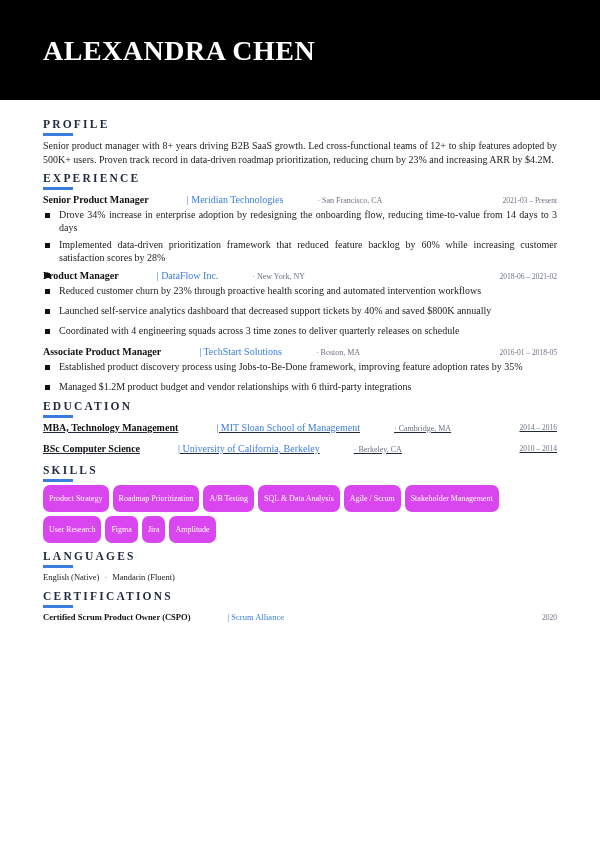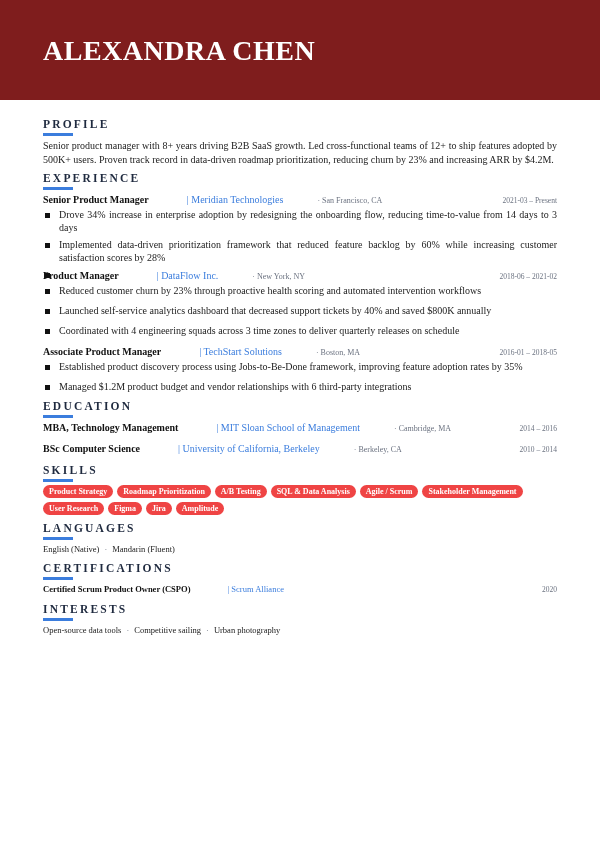--- a/index.html
+++ b/index.html
@@ -1,19 +1,19 @@
 <!DOCTYPE html>
 <html><head>
 <meta charset="utf-8">
 <style>
   * { box-sizing: border-box; margin: 0; padding: 0; }
   html, body { width: 600px; height: 848px; background: #ffffff; overflow: hidden; }
   body { font-family: "Liberation Serif", "DejaVu Serif", serif; color: #1f2937; }
 
-  .header { background: #7f1d1d; height: 100px; padding: 36px 43px 0 43px; }
+  .header { background: #000000; height: 100px; padding: 36px 43px 0 43px; }
   .name { color: #ffffff; font-size: 28px; font-weight: bold; letter-spacing: 0.5px; line-height: 30px; }
   .contact { margin-top: 8px; color: #c9ced8; font-size: 10px; line-height: 14px; }
   .contact .sep { margin: 0 5px; color: #8f97a8; }
 
   .main { padding: 17px 43px 0 43px; }
   .section { margin-bottom: 4px; }
   .sec-title { font-size: 11.5px; font-weight: bold; letter-spacing: 2.2px; color: #1f2a3f; line-height: 14px; }
   .sec-bar { width: 30px; height: 3px; background: #3b7ddd; margin: 2px 0 3px 0; }
 
   .profile-text { font-size: 10px; line-height: 13.5px; color: #222; text-align: justify; }
@@ -23,24 +23,24 @@
   .job-left { display: flex; align-items: baseline; gap: 32px; }
   .role { font-weight: bold; color: #111; }
   .company { color: #3b7ddd; margin-left: 6px; }
   .loc { color: #6b7280; font-size: 8px; margin-left: 2px; }
   .dates { color: #6b7280; font-size: 7.5px; }
 
   .bullets { list-style: none; margin-top: 1px; }
   .bullets li { position: relative; padding-left: 16px; font-size: 10px; line-height: 13px; color: #222; margin-bottom: 4px; text-align: justify; }
   .bullets li .sq { position: absolute; left: 2px; top: 5px; width: 5px; height: 5px; background: #111; }
 
-  .edu-row { display: flex; justify-content: space-between; align-items: flex-end; font-size: 10px; line-height: 13px; margin-bottom: 7px; }
+  .edu-row { display: flex; justify-content: space-between; align-items: flex-start; font-size: 10px; line-height: 13px; margin-bottom: 7px; text-decoration: underline; }
 
   .skills { display: flex; flex-wrap: wrap; gap: 4px 4px; margin-top: 1px; margin-bottom: 6px; }
-  .chip { background: #ef4444; color: #ffffff; font-size: 8px; line-height: 11px; padding: 1px 6px; border-radius: 7px; font-weight: bold; }
+  .chip { background: #d946ef; color: #ffffff; font-size: 8px; line-height: 11px; padding: 8px 6px; border-radius: 7px; }
 
   .plain { font-size: 8.5px; color: #222; line-height: 12px; margin-bottom: 6px; }
   .plain .dot { margin: 0 5px; color: #6b7280; }
 
   .cert-row { display: flex; justify-content: space-between; align-items: baseline; font-size: 8.5px; line-height: 12px; margin-bottom: 6px; }
   .cert-row .role { font-size: 8.5px; }
   .cert-row .company { font-size: 8.5px; margin-left: 5px; }
 </style>
 </head>
 <body>
@@ -160,21 +160,14 @@
     <div class="sec-bar"></div>
     <div class="cert-row">
       <div class="job-left">
         <span class="role">Certified Scrum Product Owner (CSPO)</span>
         <span class="company">| Scrum Alliance</span>
       </div>
       <span class="dates">2020</span>
     </div>
   </div>
 
-  <div class="section">
-    <div class="sec-title">INTERESTS</div>
-    <div class="sec-bar"></div>
-    <div class="plain">
-      <span>Open-source data tools</span><span class="dot">·</span><span>Competitive sailing</span><span class="dot">·</span><span>Urban photography</span>
-    </div>
-  </div>
 
 </div>
 
 </body></html>

